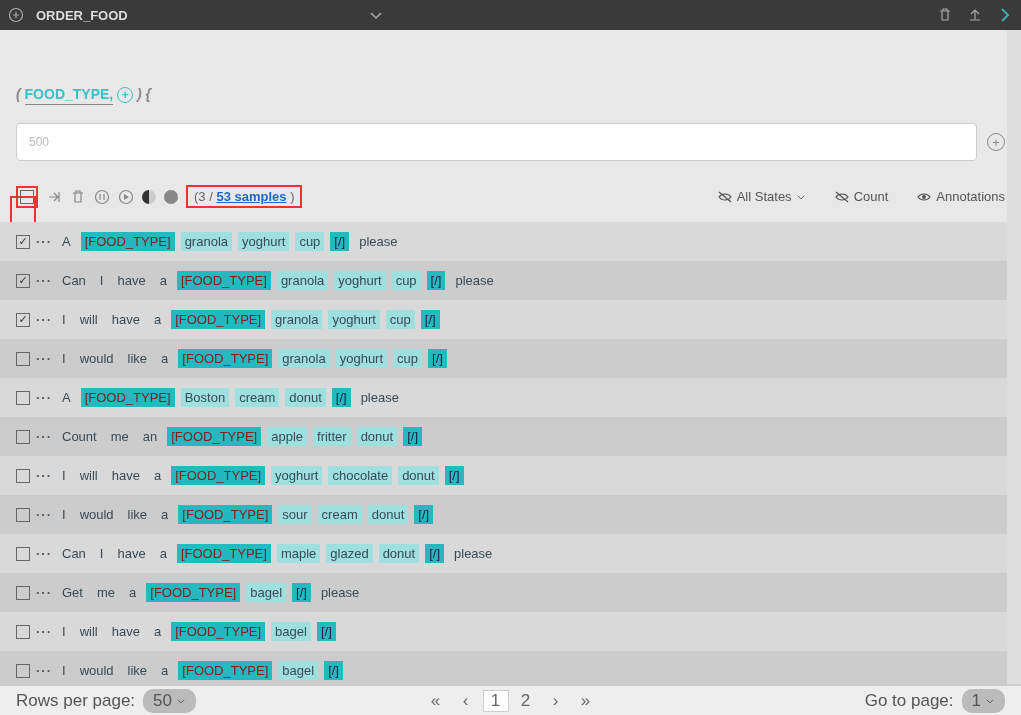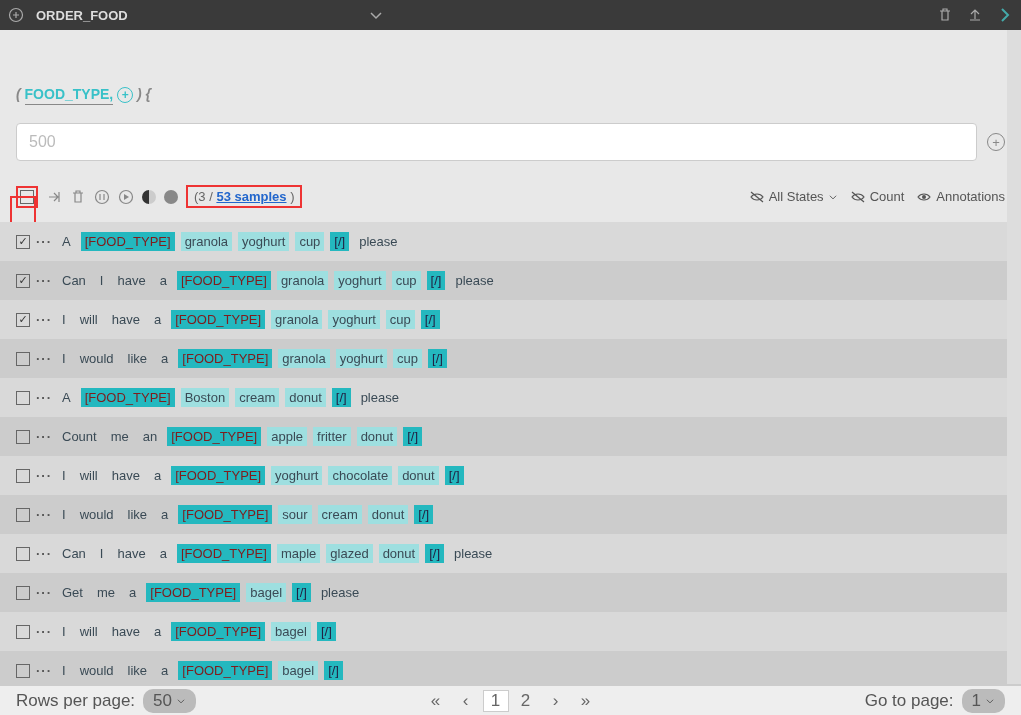--- a/index.html
+++ b/index.html
@@ -13,30 +13,30 @@
   .header-bar .header-right { display: flex; gap: 14px; color: #aaa; }
   .header-bar .header-right span { cursor: pointer; }
   
   .param-row { padding: 12px 16px; font-size: 14px; font-style: italic; font-weight: bold; color: #888; margin-top: 44px; }
   .param-name { color: #39c1c8; border-bottom: 1px solid #888; padding-bottom: 2px; font-style: normal; }
   .param-add { display: inline-flex; align-items: center; justify-content: center; width: 16px; height: 16px; border: 1.5px solid #39c1c8; border-radius: 50%; color: #39c1c8; font-size: 12px; font-style: normal; font-weight: bold; line-height: 1; cursor: pointer; }
   
   .input-row { padding: 8px 16px; display: flex; align-items: center; gap: 10px; }
   .input-box { flex: 1; background: #fff; border: 1px solid #ccc; border-radius: 4px; height: 38px; display: flex; align-items: center; padding: 0 12px; }
   .input-box input { flex: 1; border: none; outline: none; font-style: italic; color: #999; font-size: 13px; }
-  .input-box .counter { color: #bbb; font-size: 16px; }
+  .input-box .counter { color: #bbb; font-size: 12px; }
   .add-circle { width: 18px; height: 18px; border: 1.5px solid #888; border-radius: 50%; display: flex; align-items: center; justify-content: center; color: #888; font-size: 13px; cursor: pointer; }
   
   .toolbar-row { padding: 16px 16px 0 16px; display: flex; }
   .toolbar-left { display: flex; align-items: center; gap: 8px; }
   .checkbox-highlight { border: 2px solid #e33; padding: 2px; display: inline-flex; }
   .toolbar-left .tool-icon { color: #888; cursor: pointer; }
   .samples-highlight { border: 2px solid #e33; padding: 2px 6px; color: #666; }
   .samples-link { color: #2266cc; text-decoration: underline; font-weight: bold; cursor: pointer; }
-  .toolbar-right { margin-left: auto; display: flex; align-items: center; gap: 12px; color: #555; }
+  .toolbar-right { margin-left: auto; display: flex; align-items: center; gap: 28px; color: #555; }
   .toolbar-right .tr-item { display: flex; align-items: center; gap: 4px; cursor: pointer; }
   
   .sample-list { margin-top: 14px; height: 470px; overflow: hidden; position: relative; }
   .sample-row { display: flex; align-items: center; padding: 10px 16px; gap: 6px; font-size: 13px; color: #3a4a55; }
   .sample-row.odd { background: #d9d9d9; }
   .sample-row.even { background: #ccc; }
   .row-checkbox { width: 14px; height: 14px; border: 1.5px solid #666; display: inline-flex; align-items: center; justify-content: center; cursor: pointer; }
   .row-checkbox.checked::after { content: '✓'; font-size: 11px; color: #333; }
   .row-menu { color: #555; letter-spacing: 1px; font-weight: bold; cursor: pointer; }
   .row-word { padding: 2px 4px; }

